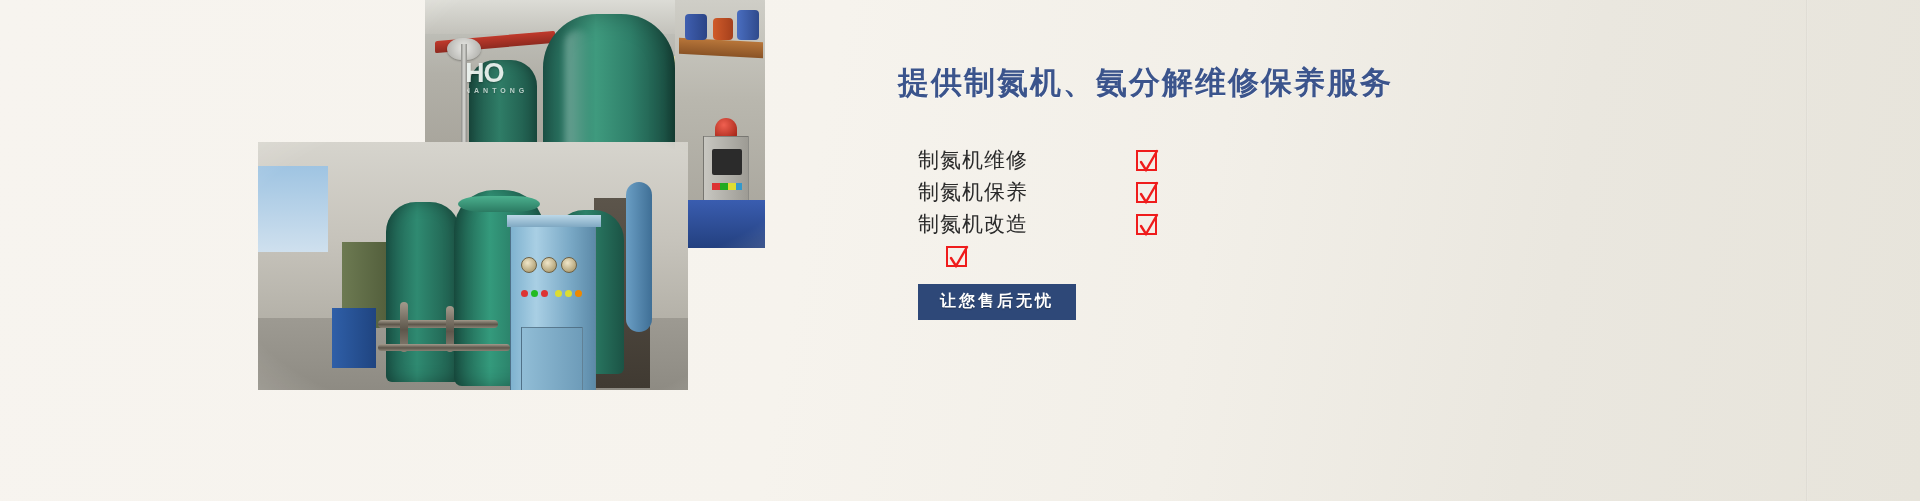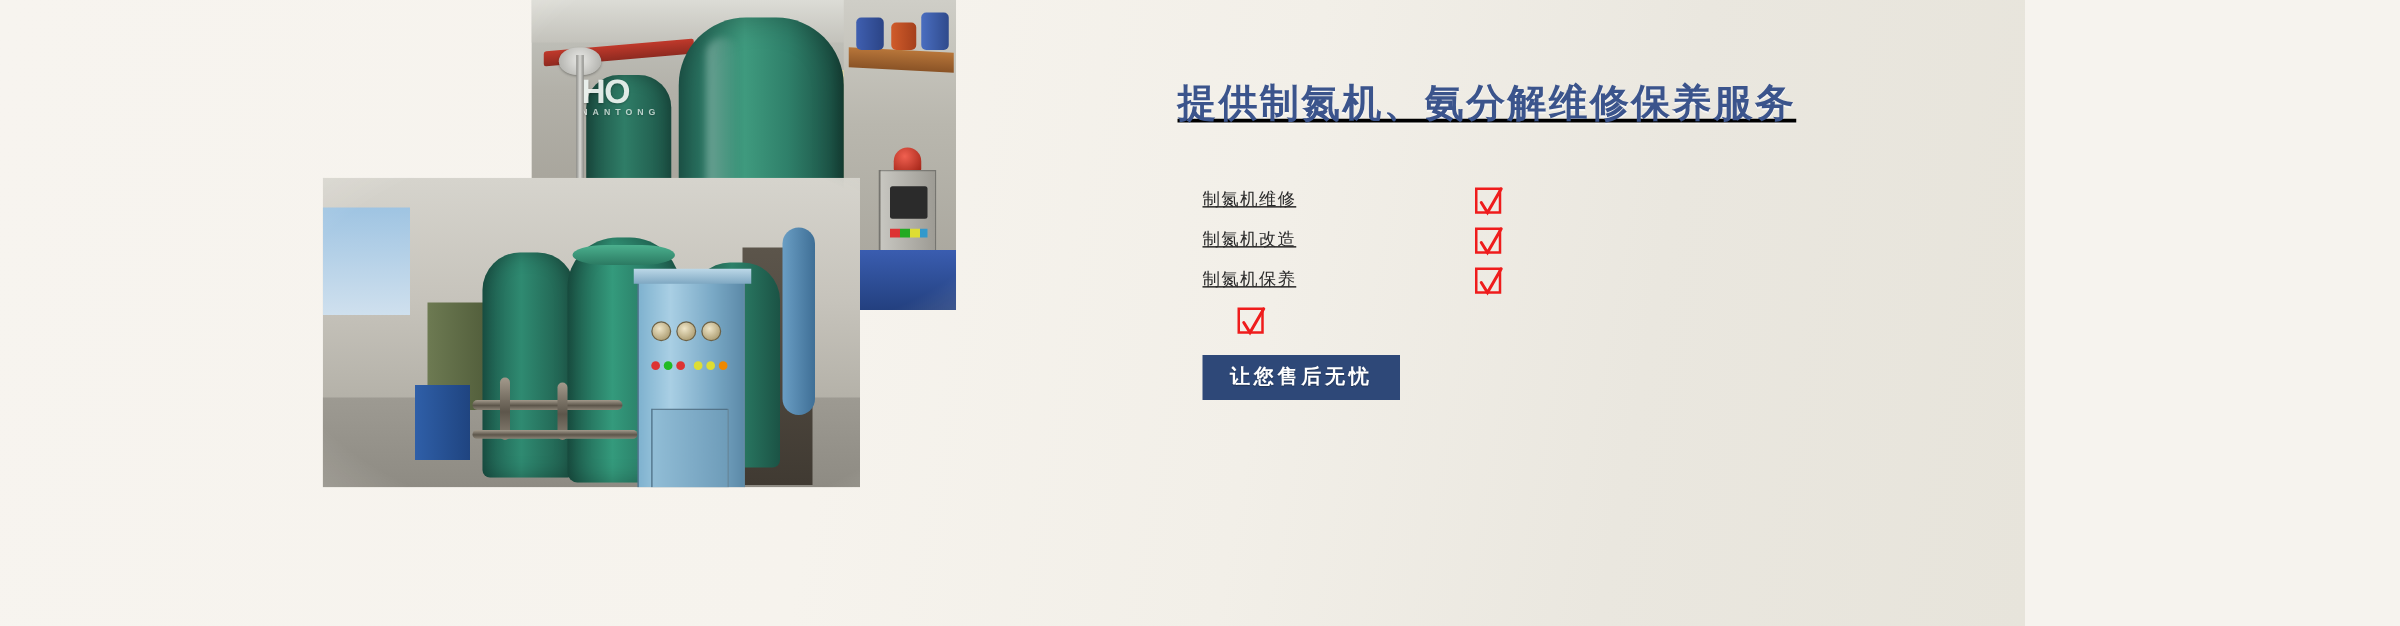--- a/index.html
+++ b/index.html
@@ -4,21 +4,21 @@
 <style>
   * { margin:0; padding:0; box-sizing:border-box; }
   html,body { width:1920px; height:501px; overflow:hidden; }
   body {
     font-family:"Liberation Sans","DejaVu Sans",sans-serif;
     background:#f6f3ee;
   }
 
   #banner {
     position:relative;
-    width:1620px; height:501px;
+    width:1920px; height:501px;
     background:
       linear-gradient(100deg,#f7f4ef 0%, #f6f3ed 42%, #f2efe8 62%, #eae7df 80%, #e7e4db 100%);
     overflow:hidden;
   }
   
   #banner::after{
     content:"";
     position:absolute; left:1806px; top:0; width:2px; height:501px;
     background:linear-gradient(to right,rgba(160,155,145,.18),rgba(255,255,255,.25));
     pointer-events:none;
@@ -185,36 +185,36 @@
     background:linear-gradient(to bottom,#5c554b,#403a32);
   }
   #pb-bluepipe{
     position:absolute; left:368px; top:40px; width:26px; height:150px;
     background:linear-gradient(to right,#6a9ec4,#3f6f96);
     border-radius:13px;
   }
 
   
   #content{
-    position:absolute; left:936px; top:62px; width:620px; height:330px;text-decoration:underline;
+    position:absolute; left:892px; top:62px; width:620px; height:330px;
   }
   #title{
     font-family:"DejaVu Serif","Liberation Serif",serif;
     font-size:31px; font-weight:700; color:#3b548c;
     letter-spacing:2px; white-space:nowrap;
     text-shadow:0 1px 0 rgba(255,255,255,.6);
     margin-left:6px;
   }
   #list{ margin-top:40px; margin-left:26px; }
   .row{
     display:flex; align-items:center;
     height:32px; margin-bottom:0px;
   }
   .row-label{
-    font-size:14px; color:#2a2a2a; letter-spacing:1px;
+    font-size:21px; color:#2a2a2a; letter-spacing:1px;
     width:190px; white-space:nowrap;
     font-family:"Liberation Sans","DejaVu Sans",sans-serif;
   }
   .chk{
     width:21px; height:21px;
     border:2px solid #ef1c1c;
     position:relative; margin-left:28px;
     background:transparent;
   }
   .chk svg{ position:absolute; left:1px; top:-3px; }
@@ -311,45 +311,45 @@
       <div class="row">
         <span class="row-label">制氮机维修</span>
         <span class="chk">
           <svg width="20" height="26" viewBox="0 0 20 26" aria-hidden="true">
             <path d="M2 13 L7 21 L18 2" fill="none" stroke="#ef1c1c" stroke-width="2.4" stroke-linecap="round"></path>
           </svg>
         </span>
       </div>
 
       <div class="row">
+        <span class="row-label">制氮机保养</span>
+        <span class="chk">
+          <svg width="20" height="26" viewBox="0 0 20 26" aria-hidden="true">
+            <path d="M2 13 L7 21 L18 2" fill="none" stroke="#ef1c1c" stroke-width="2.4" stroke-linecap="round"></path>
+          </svg>
+        </span>
+      </div>
+
+      <div class="row">
         <span class="row-label">制氮机改造</span>
         <span class="chk">
           <svg width="20" height="26" viewBox="0 0 20 26" aria-hidden="true">
             <path d="M2 13 L7 21 L18 2" fill="none" stroke="#ef1c1c" stroke-width="2.4" stroke-linecap="round"></path>
           </svg>
         </span>
       </div>
 
       <div class="row">
-        <span class="row-label">制氮机保养</span>
         <span class="chk">
           <svg width="20" height="26" viewBox="0 0 20 26" aria-hidden="true">
             <path d="M2 13 L7 21 L18 2" fill="none" stroke="#ef1c1c" stroke-width="2.4" stroke-linecap="round"></path>
           </svg>
         </span>
       </div>
 
-      <div class="row">
-        <span class="chk">
-          <svg width="20" height="26" viewBox="0 0 20 26" aria-hidden="true">
-            <path d="M2 13 L7 21 L18 2" fill="none" stroke="#ef1c1c" stroke-width="2.4" stroke-linecap="round"></path>
-          </svg>
-        </span>
-      </div>
-
       <div>
         <span id="cta">让您售后无忧</span>
       </div>
 
     </div>
   </div>
 
 </div>
 
 </body></html>

